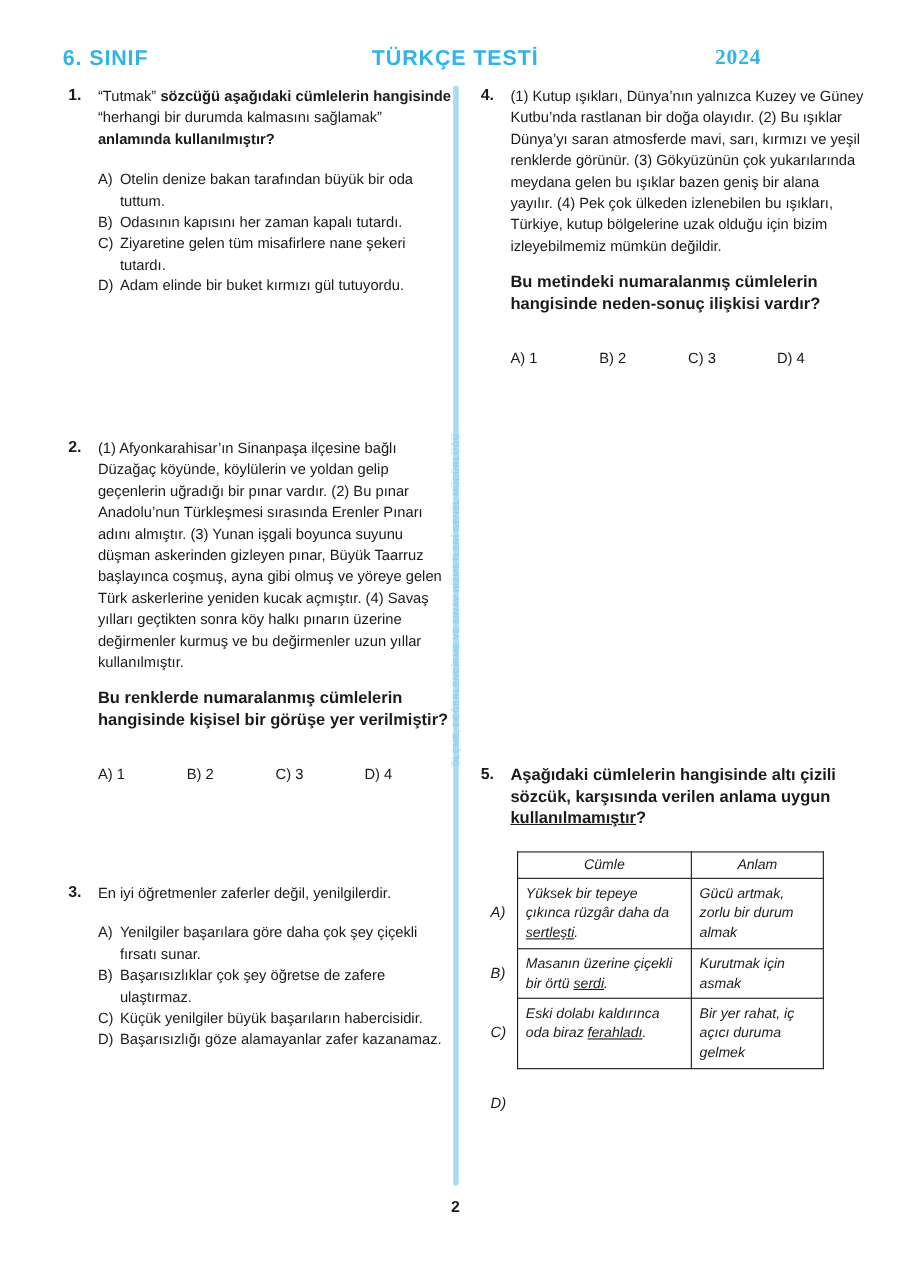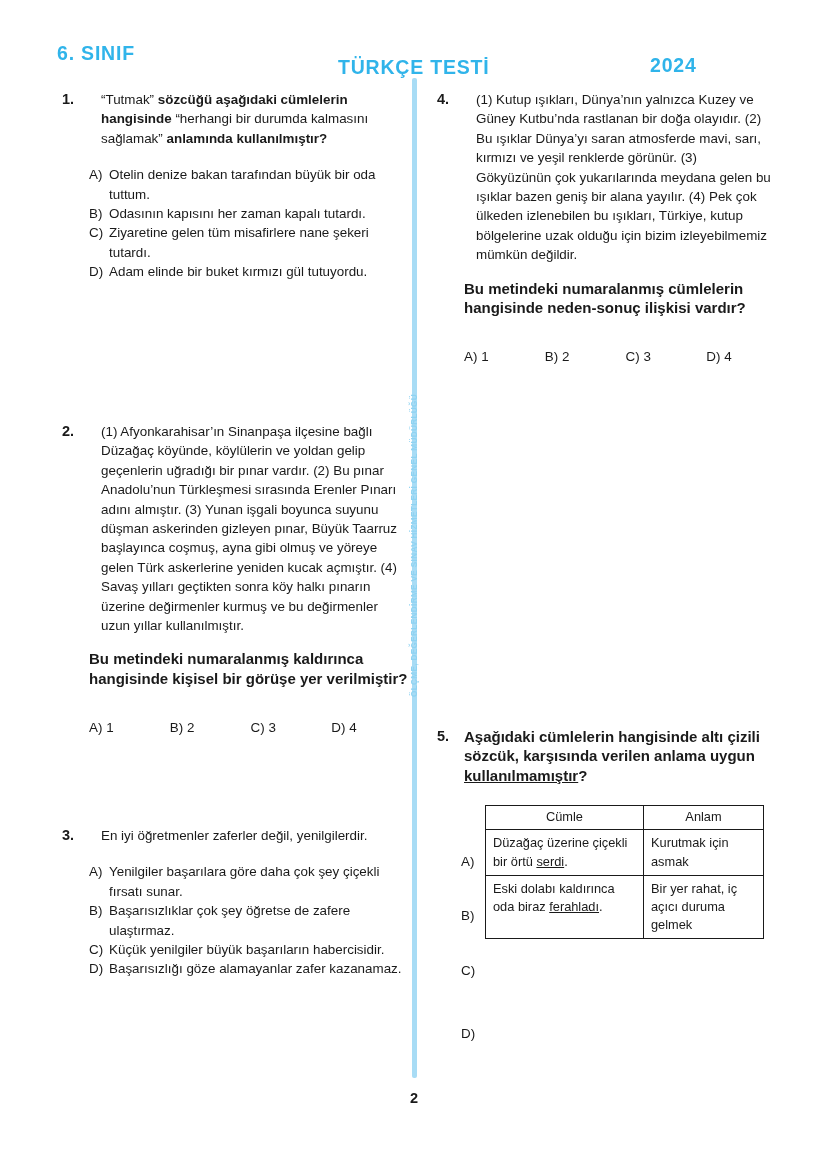--- a/index.html
+++ b/index.html
@@ -33,22 +33,22 @@
   }
   .hdr-txt {
     position: absolute;
     font-weight: bold;
     font-size: 19.5px;
     letter-spacing: 0.8px;
     color: #30b4ea;
     white-space: nowrap;
   }
   .hdr-grade  { left: 57px;  top: 2px; }
-  .hdr-title  { left: 338px; top: 16px; }
-  .hdr-year   { left: 650px; top: 14px; }
+  .hdr-title  { left: 338px; top: 2px; }
+  .hdr-year   { left: 650px; top: 2px; font-family: Liberation Serif, serif; }
 
   
   .divider {
     position: absolute;
     left: 412px;
     top: 78px;
     width: 5px;
     height: 1000px;
     background: #a8dcf5;
     border-radius: 2px;
@@ -97,21 +97,21 @@
     font-weight: bold;
     font-size: 14.5px;
     line-height: 19.5px;
   }
   .q-body {
     margin-left: 27px;
   }
   .q-stem {
     font-size: 13.4px;
     line-height: 19.4px;
-    margin: 12px;
+    margin: 0;
     text-align: left;
   }
   .q-stem.bold { font-weight: bold; }
   .q-stem b { font-weight: bold; }
   .q-stem .plain { font-weight: normal; }
   .q-ask {
     font-size: 15px;
     line-height: 19.4px;
     font-weight: bold;
     margin: 14px 0 0 0;
@@ -143,21 +143,22 @@
     line-height: 19.4px;
   }
   .opts-row .cell {
     width: 84px;
   }
 
   
   .tbl-wrap {
     margin-top: 20px;
     position: relative;
-    margin-left: 21px;
+    margin-left: 6px;
+    font-style: italic;
   }
   table.q5 {
     border-collapse: collapse;
     width: 278px;
     table-layout: fixed;
   }
   table.q5 th, table.q5 td {
     border: 1.4px solid #1a1a1a;
     font-size: 12.8px;
     line-height: 18.2px;
@@ -222,21 +223,21 @@
           <div class="opt"><span class="lbl">C)</span><span>Ziyaretine gelen tüm misafirlere nane şekeri tutardı.</span></div>
           <div class="opt"><span class="lbl">D)</span><span>Adam elinde bir buket kırmızı gül tutuyordu.</span></div>
         </div>
       </div>
     </div>
 
     <div class="q" style="margin-top:0px; min-height:380px;">
       <div class="q-num">2.</div>
       <div class="q-body">
         <p class="q-stem">(1) Afyonkarahisar’ın Sinanpaşa ilçesine bağlı Düzağaç köyünde, köylülerin ve yoldan gelip geçenlerin uğradığı bir pınar vardır. (2) Bu pınar Anadolu’nun Türkleşmesi sırasında Erenler Pınarı adını almıştır. (3) Yunan işgali boyunca suyunu düşman askerinden gizleyen pınar, Büyük Taarruz başlayınca coşmuş, ayna gibi olmuş ve yöreye gelen Türk askerlerine yeniden kucak açmıştır. (4) Savaş yılları geçtikten sonra köy halkı pınarın üzerine değirmenler kurmuş ve bu değirmenler uzun yıllar kullanılmıştır.</p>
-        <p class="q-ask">Bu metindeki numaralanmış kaldırınca hangisinde kişisel bir görüşe yer verilmiştir?</p>
+        <p class="q-ask">Bu renklerde numaralanmış cümlelerin hangisinde kişisel bir görüşe yer verilmiştir?</p>
         <div class="opts-row">
           <div class="cell"><span>A)</span> <span>1</span></div>
           <div class="cell"><span>B)</span> <span>2</span></div>
           <div class="cell"><span>C)</span> <span>3</span></div>
           <div class="cell"><span>D)</span> <span>4</span></div>
         </div>
       </div>
     </div>
 
     <div class="q" style="margin-top:24px;">
@@ -282,21 +283,25 @@
                 <col class="c2">
               </colgroup>
             <thead>
               <tr>
                 <th>Cümle</th>
                 <th>Anlam</th>
               </tr>
             </thead>
             <tbody>
               <tr>
-                <td><span>Düzağaç üzerine çiçekli bir örtü </span><span class="u">serdi</span><span>.</span></td>
+                <td><span>Yüksek bir tepeye çıkınca rüzgâr daha da </span><span class="u">sertleşti</span><span>.</span></td>
+                <td>Gücü artmak, zorlu bir durum almak</td>
+              </tr>
+              <tr>
+                <td><span>Masanın üzerine çiçekli bir örtü </span><span class="u">serdi</span><span>.</span></td>
                 <td>Kurutmak için asmak</td>
               </tr>
               <tr>
                 <td><span>Eski dolabı kaldırınca oda biraz </span><span class="u">ferahladı</span><span>.</span></td>
                 <td>Bir yer rahat, iç açıcı duruma gelmek</td>
               </tr>
             </tbody>
           </table>
           <div class="row-label" id="rl0" style="top: 46.5078px;">A)</div>
           <div class="row-label" id="rl1" style="top: 101.016px;">B)</div>

